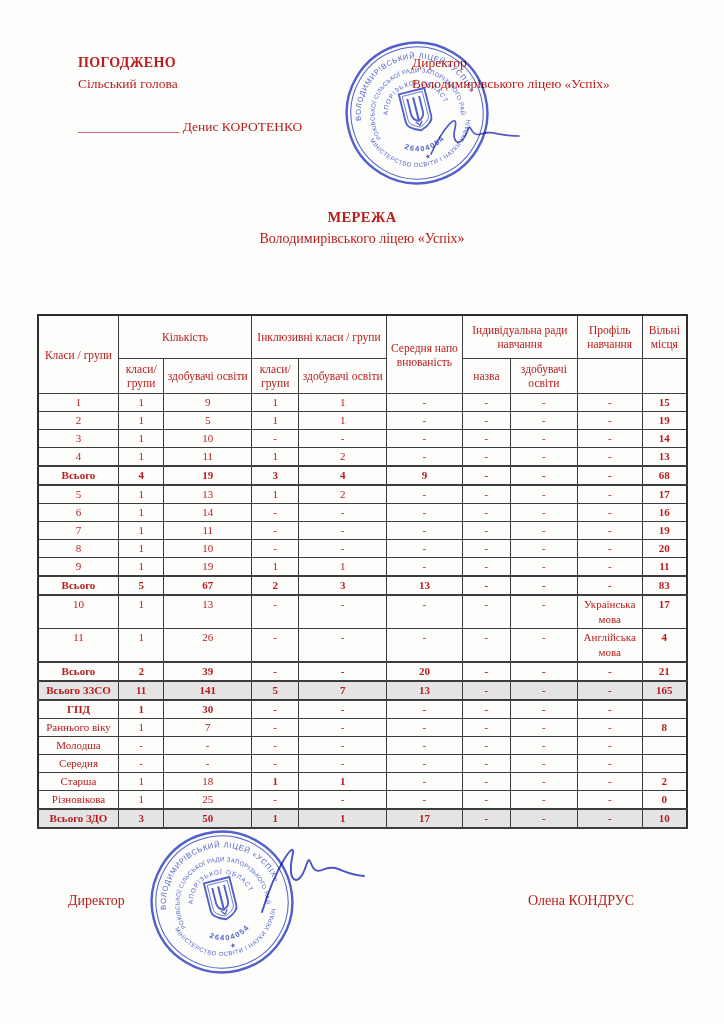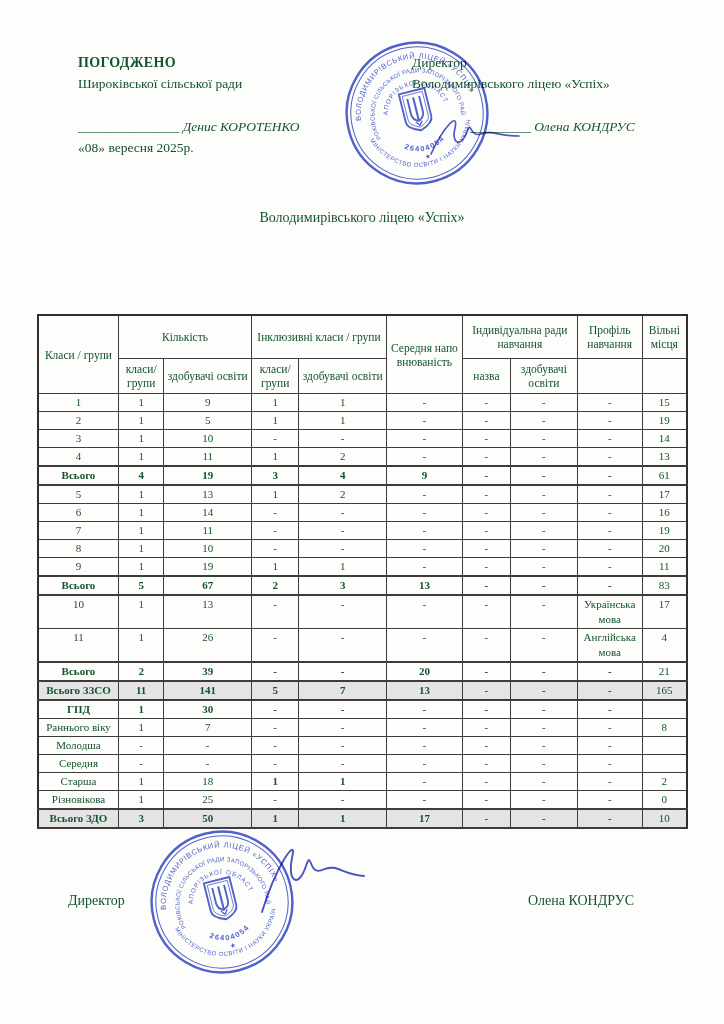--- a/index.html
+++ b/index.html
@@ -1,26 +1,26 @@
 <!DOCTYPE html>
 <html lang="uk"><head>
 <meta charset="utf-8">
 <style>
   html,body{margin:0;padding:0;background:#9a9a9a;}
   .page{
     position:relative;width:724px;height:1024px;margin:0 auto;
-    background:#fdfdfc;color:#14532d;overflow:hidden;
+    background:#fdfdfc;color:#b91c1c;overflow:hidden;
     font-family:"Liberation Serif","DejaVu Serif",serif;
   }
   
   .approval{position:absolute;top:52px;font-size:13.5px;line-height:21px;}
   .approval .head{font-weight:bold;font-size:14px;letter-spacing:.3px;}
   .approval-left{left:78px;width:310px;}
   .approval-right{left:412px;width:300px;}
-  .sign-row{margin-top:22px;white-space:nowrap;font-style:italic;}
+  .sign-row{margin-top:22px;white-space:nowrap;}
   .approval-right .sign-row{margin-left:58px;}
   .approval-right .date-row{margin-left:28px;}
   
   .title-block{position:absolute;top:207px;left:0;width:100%;text-align:center;
     font-size:14px;line-height:21px;}
   .title-block .main{font-weight:bold;font-size:14.5px;letter-spacing:.4px;}
   
   .tbl-wrap{position:absolute;top:314px;left:37px;width:651px;}
   table.net{border-collapse:collapse;width:100%;table-layout:fixed;
     border:2px solid #2e2e2e;}
@@ -30,21 +30,21 @@
   table.net thead tr.r1 th{height:36px;}
   table.net td{font-size:11px;line-height:15px;padding:1px 2px;
     text-align:center;vertical-align:top;}
   td.label-cell{padding-left:4px;padding-right:2px;}
   td.align-left{text-align:left;}
   td.align-center{text-align:center;}
   td.small-label{font-size:9px;line-height:14px;}
   tr.bold-row td{font-weight:bold;}
   tr.shaded td{background:#e4e4e4;}
   tr.heavy td{border-top-width:2px;border-bottom-width:2px;}
-  tbody td:nth-child(10){font-weight:normal;margin-left:44px;}
+  tbody td:nth-child(10){font-weight:bold;margin-left:44px;}
   td.b{font-weight:bold;}
   td.profile-cell{font-size:10px;line-height:11px;padding-top:2px;}
   th.avg{word-break:break-all;}
   
   .footer-label{position:absolute;left:68px;top:893px;font-size:14px;}
   .footer-name{position:absolute;left:528px;top:893px;font-size:14px;}
   
   .stamp{position:absolute;width:150px;height:150px;opacity:.88;
     mix-blend-mode:multiply;pointer-events:none;}
   .stamp-top{left:342px;top:38px;}
@@ -53,38 +53,34 @@
   .sig-top{left:425px;top:106px;width:100px;height:55px;}
   .sig-bottom{left:252px;top:832px;width:120px;height:95px;}
 </style>
 </head>
 <body>
 
 <div class="page">
 
   <div class="approval approval-left">
     <div class="head">ПОГОДЖЕНО</div>
-    <div>Широківської сільської ради</div>
+    <div>Сільський голова</div>
     <div class="sign-row">
       <span>_______________</span>
       <span>Денис КОРОТЕНКО</span>
     </div>
-    <div class="date-row">«08» вересня 2025р.</div>
   </div>
 
   <div class="approval approval-right">
     <div>Директор</div>
     <div>Володимирівського ліцею «Успіх»</div>
-    <div class="sign-row">
-      <span>_________</span>
-      <span>Олена КОНДРУС</span>
-    </div>
   </div>
 
   <div class="title-block">
+    <div class="main">МЕРЕЖА</div>
     <div>Володимирівського ліцею «Успіх»</div>
   </div>
 
   <div class="tbl-wrap">
     <table class="net">
       <colgroup>
         <col style="width:12.4%">
           <col style="width:7%">
           <col style="width:13.5%">
         <col style="width:7.3%">
@@ -168,21 +164,21 @@
           <tr class="bold-row heavy">
             <td class="label-cell align-left">Всього</td>
             <td>4</td>
             <td>19</td>
             <td>3</td>
             <td>4</td>
             <td>9</td>
             <td>-</td>
             <td>-</td>
             <td class="profile-cell">-</td>
-            <td>61</td>
+            <td>68</td>
           </tr>
           <tr class="">
             <td class="label-cell align-center">5</td>
             <td>1</td>
             <td>13</td>
             <td>1</td>
             <td>2</td>
             <td>-</td>
             <td>-</td>
             <td>-</td>

